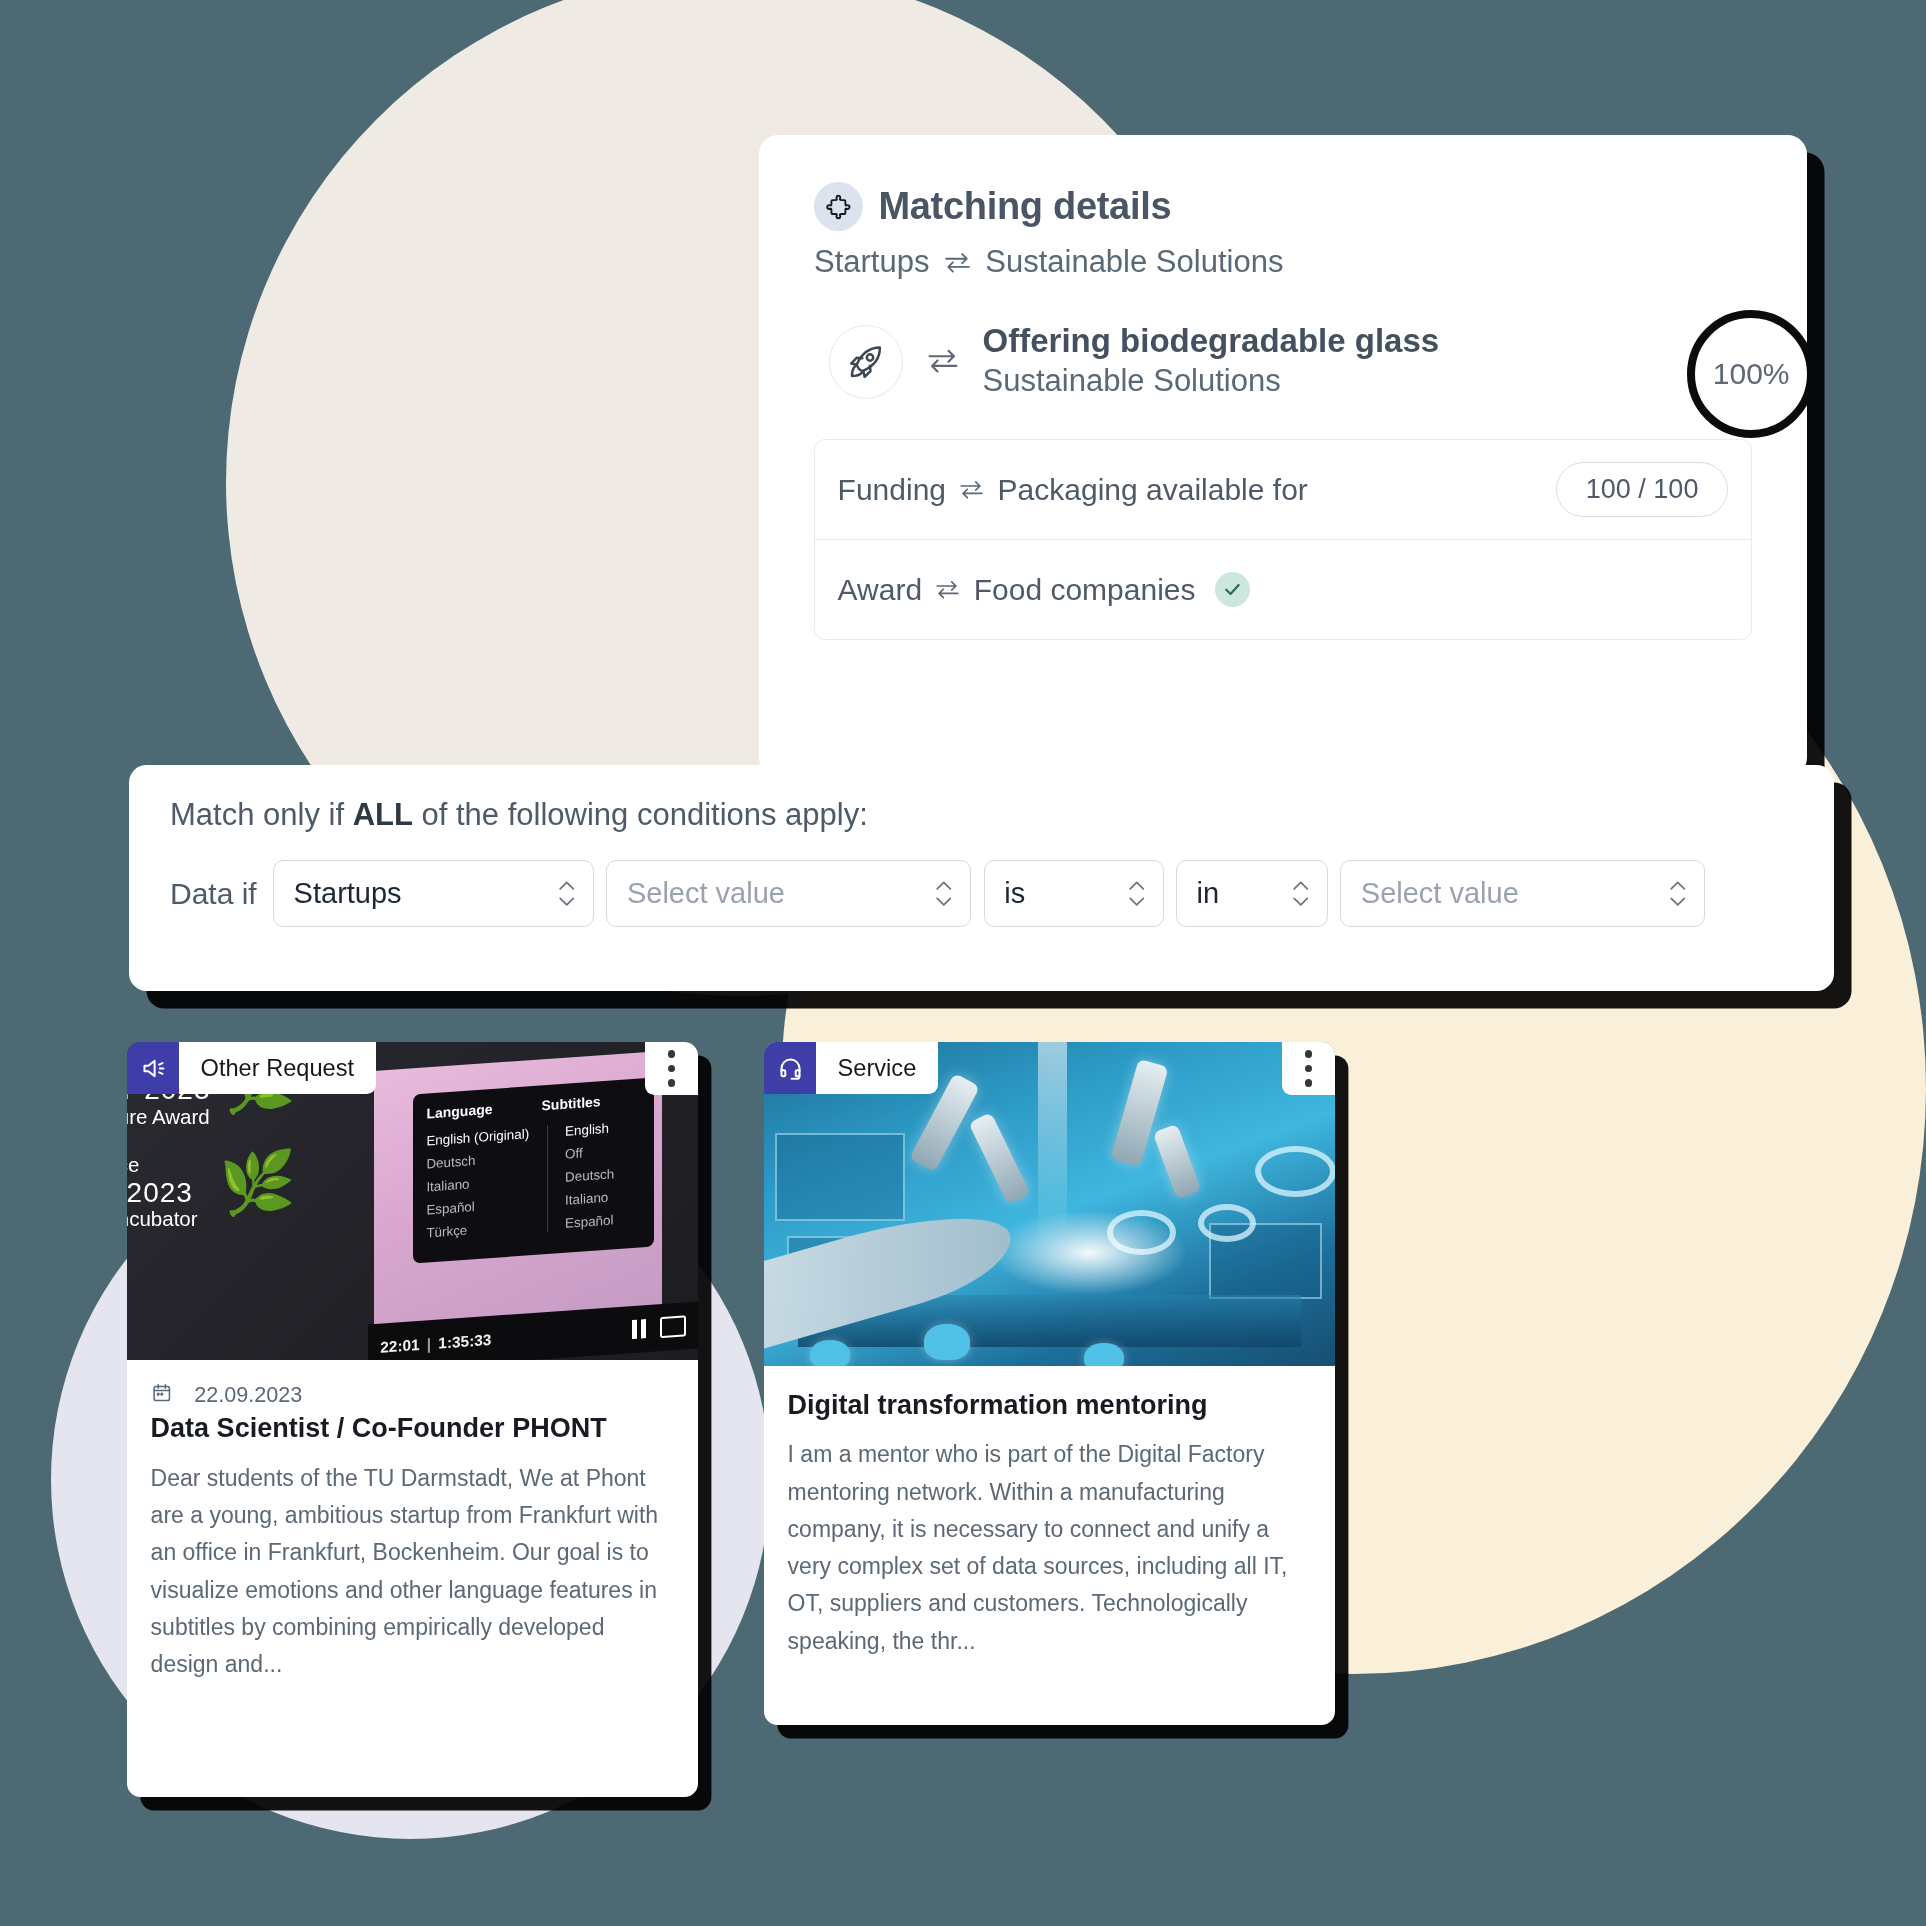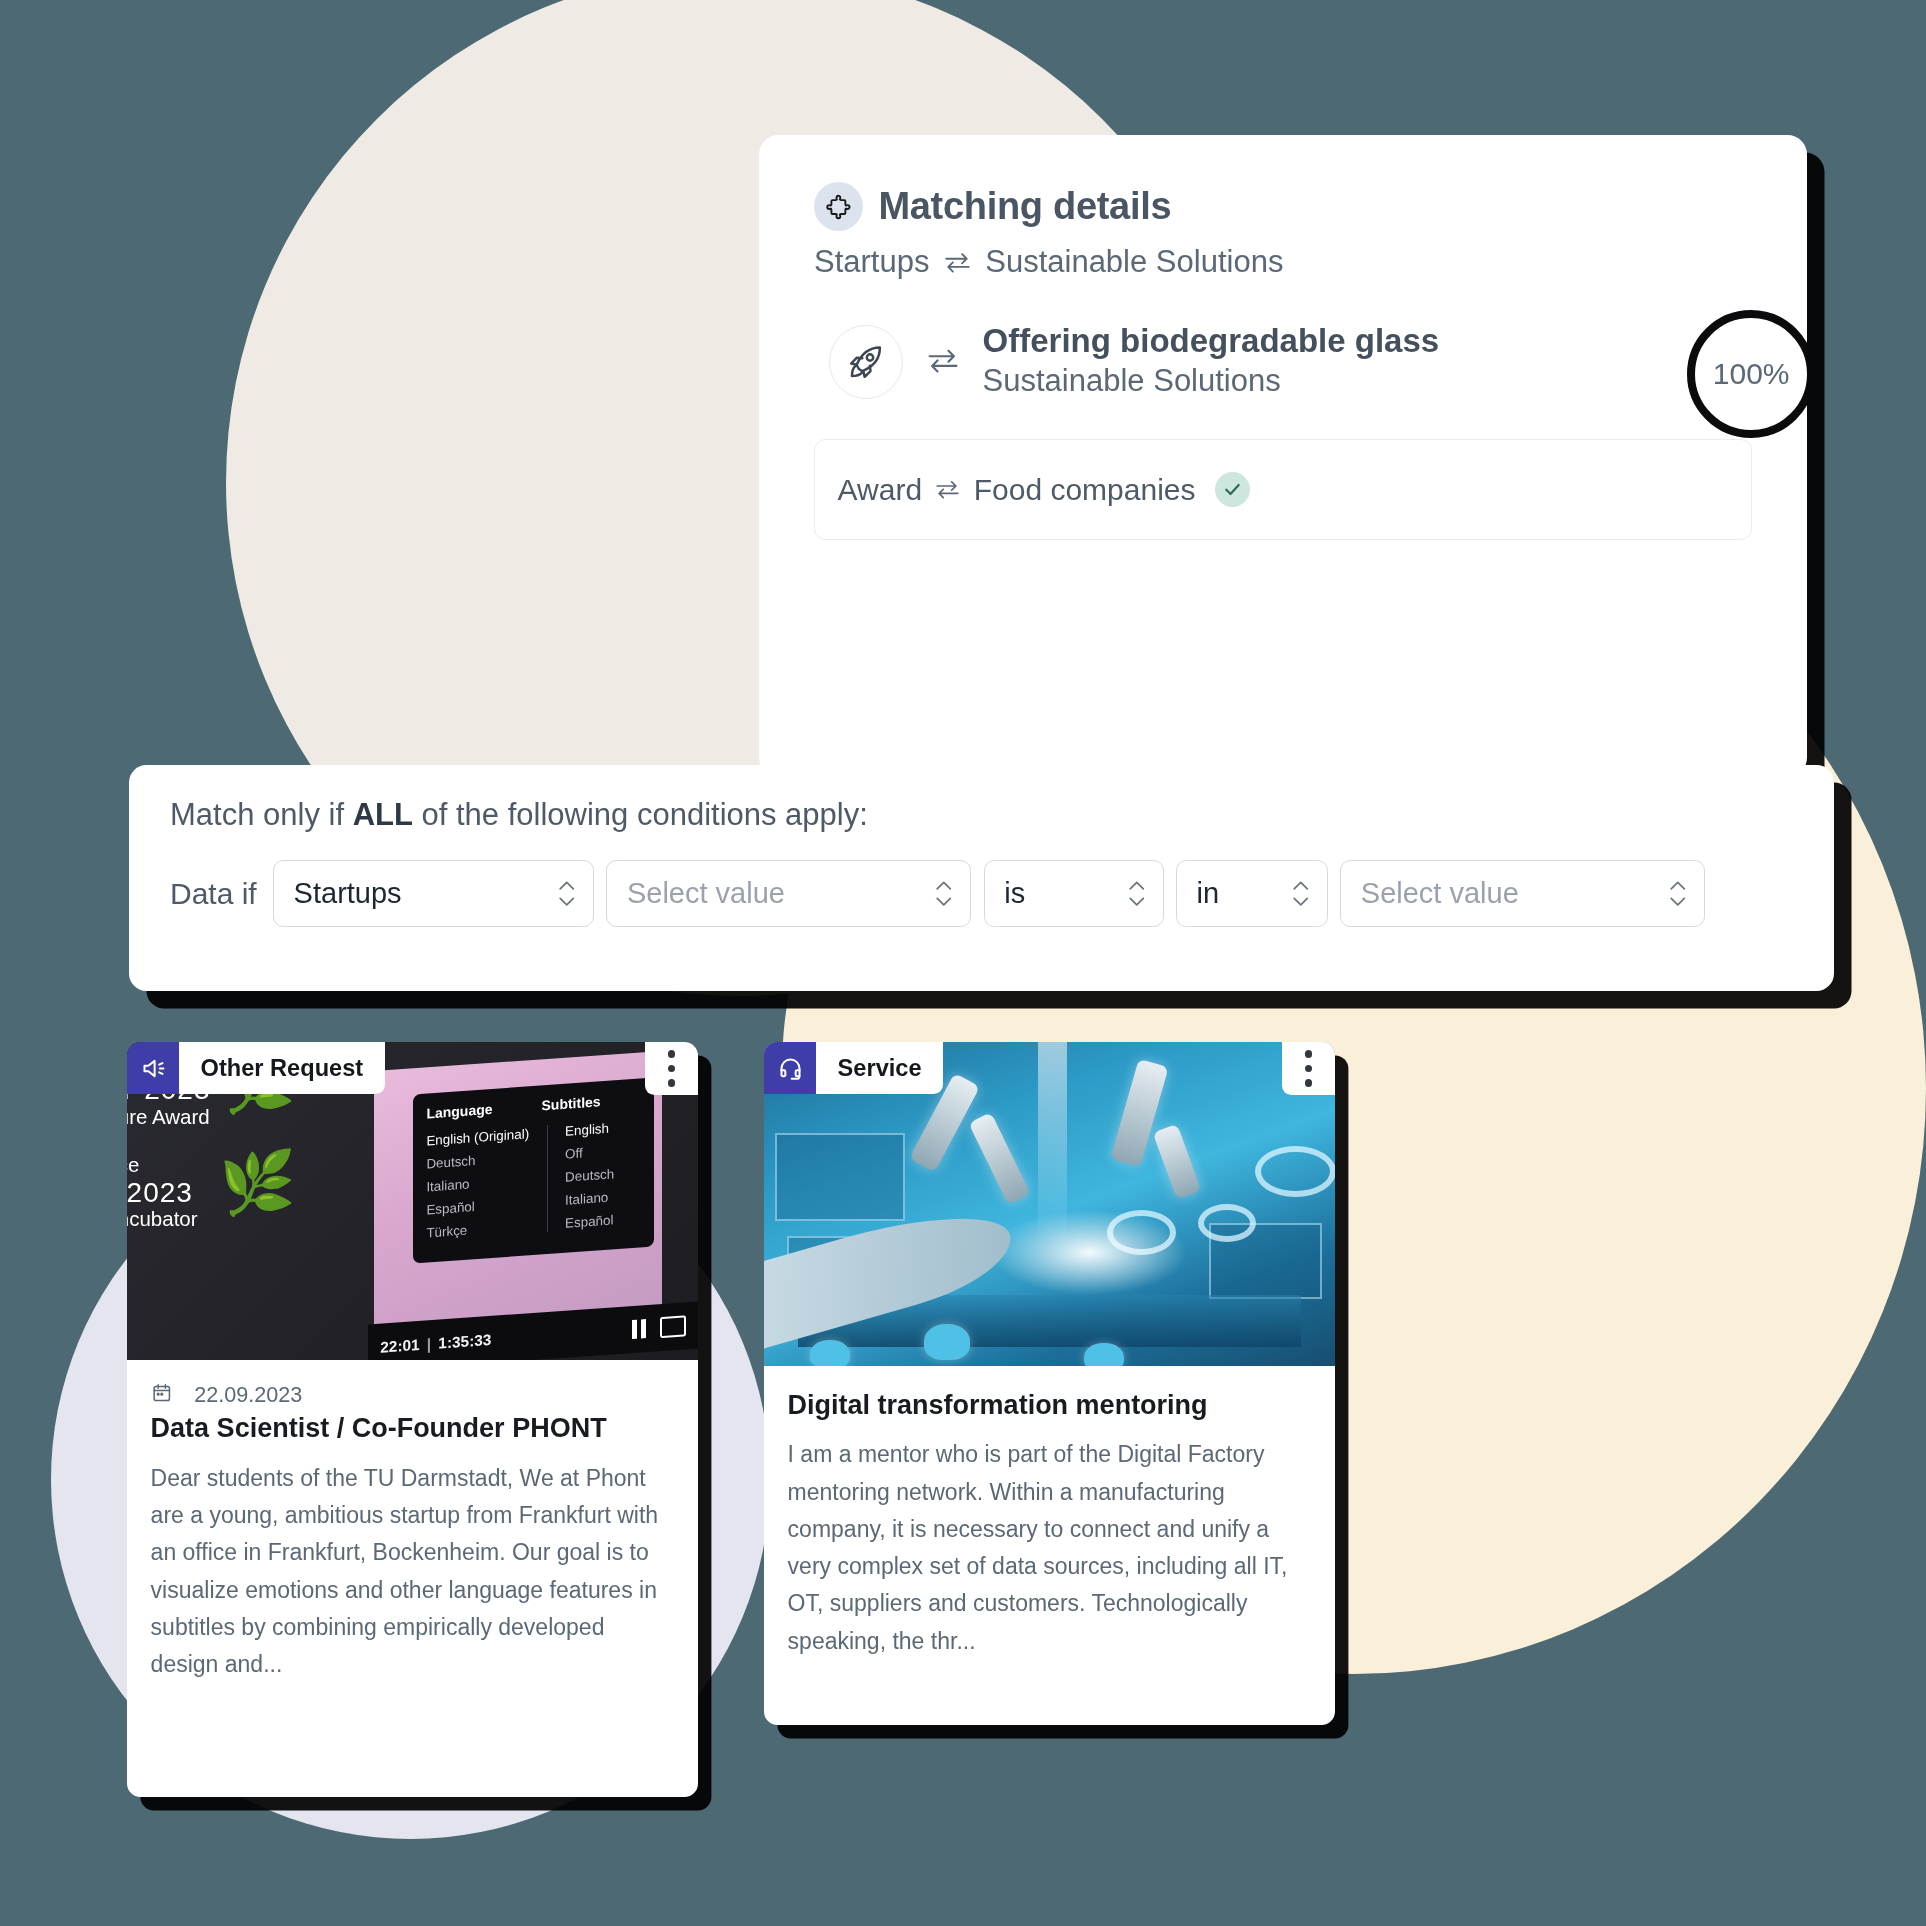--- a/index.html
+++ b/index.html
@@ -108,21 +108,21 @@
   .ch-media{position:relative;width:100%;overflow:hidden;}
   #card-left .ch-media{height:318px;background:#24242A;}
   #card-right .ch-media{height:324px;}
 
   .badge{
     position:absolute;left:0;top:0;height:52px;display:flex;align-items:stretch;
     border-bottom-right-radius:9.2px;overflow:hidden;z-index:4;
   }
   .badge .bicon{width:52px;background:#3F3DA8;display:flex;align-items:center;justify-content:center;}
   .badge .blabel{background:#fff;display:flex;align-items:center;padding:0 21.6px;
-    font-size:23.6px;font-weight:bold;color:#15181D;white-space:nowrap;}
+    font-size:23.6px;font-weight:normal;color:#15181D;white-space:nowrap;}
 
   .kebab{
     position:absolute;right:0;top:0;width:53px;height:53px;background:#fff;
     border-bottom-left-radius:9.2px;display:flex;flex-direction:column;
     align-items:center;justify-content:center;gap:6.7px;z-index:4;
   }
   .kebab i{width:7.7px;height:7.7px;border-radius:50%;background:#33383F;display:block;}
 
   .ch-body{padding:21.6px 23.6px 0 23.6px;}
   .ch-date{display:flex;align-items:center;gap:22px;font-size:21.6px;color:#5B6876;}
@@ -230,20 +230,33 @@
         </span>
         <span class="mp-maintext">
           <span class="mp-mt1" style="display:block">Offering biodegradable glass</span>
           <span class="mp-mt2" style="display:block">Sustainable Solutions</span>
         </span>
         <span class="mp-score">100%</span>
       </div>
 
       <div class="mp-table">
 
+        <div class="mp-row">
+          <span class="cell">
+            <span>Funding</span>
+            <span class="swap">
+              <svg width="27" height="20.5" viewBox="0 0 28 22" fill="none" stroke="#5B6876" stroke-width="1.8" stroke-linecap="round" stroke-linejoin="round">
+                <path d="M3 7.5h20M18.5 3 23 7.5 18.5 12"></path>
+                  <path d="M25 15.5H5M9.5 11 5 15.5 9.5 20"></path>
+              </svg>
+            </span>
+            <span>Packaging available for</span>
+          </span>
+          <span class="mp-chip">100 / 100</span>
+        </div>
 
         <div class="mp-row">
           <span class="cell">
             <span>Award</span>
             <span class="swap">
               <svg width="27" height="20.5" viewBox="0 0 28 22" fill="none" stroke="#5B6876" stroke-width="1.8" stroke-linecap="round" stroke-linejoin="round">
                 <path d="M3 7.5h20M18.5 3 23 7.5 18.5 12"></path>
                   <path d="M25 15.5H5M9.5 11 5 15.5 9.5 20"></path>
               </svg>
             </span>

